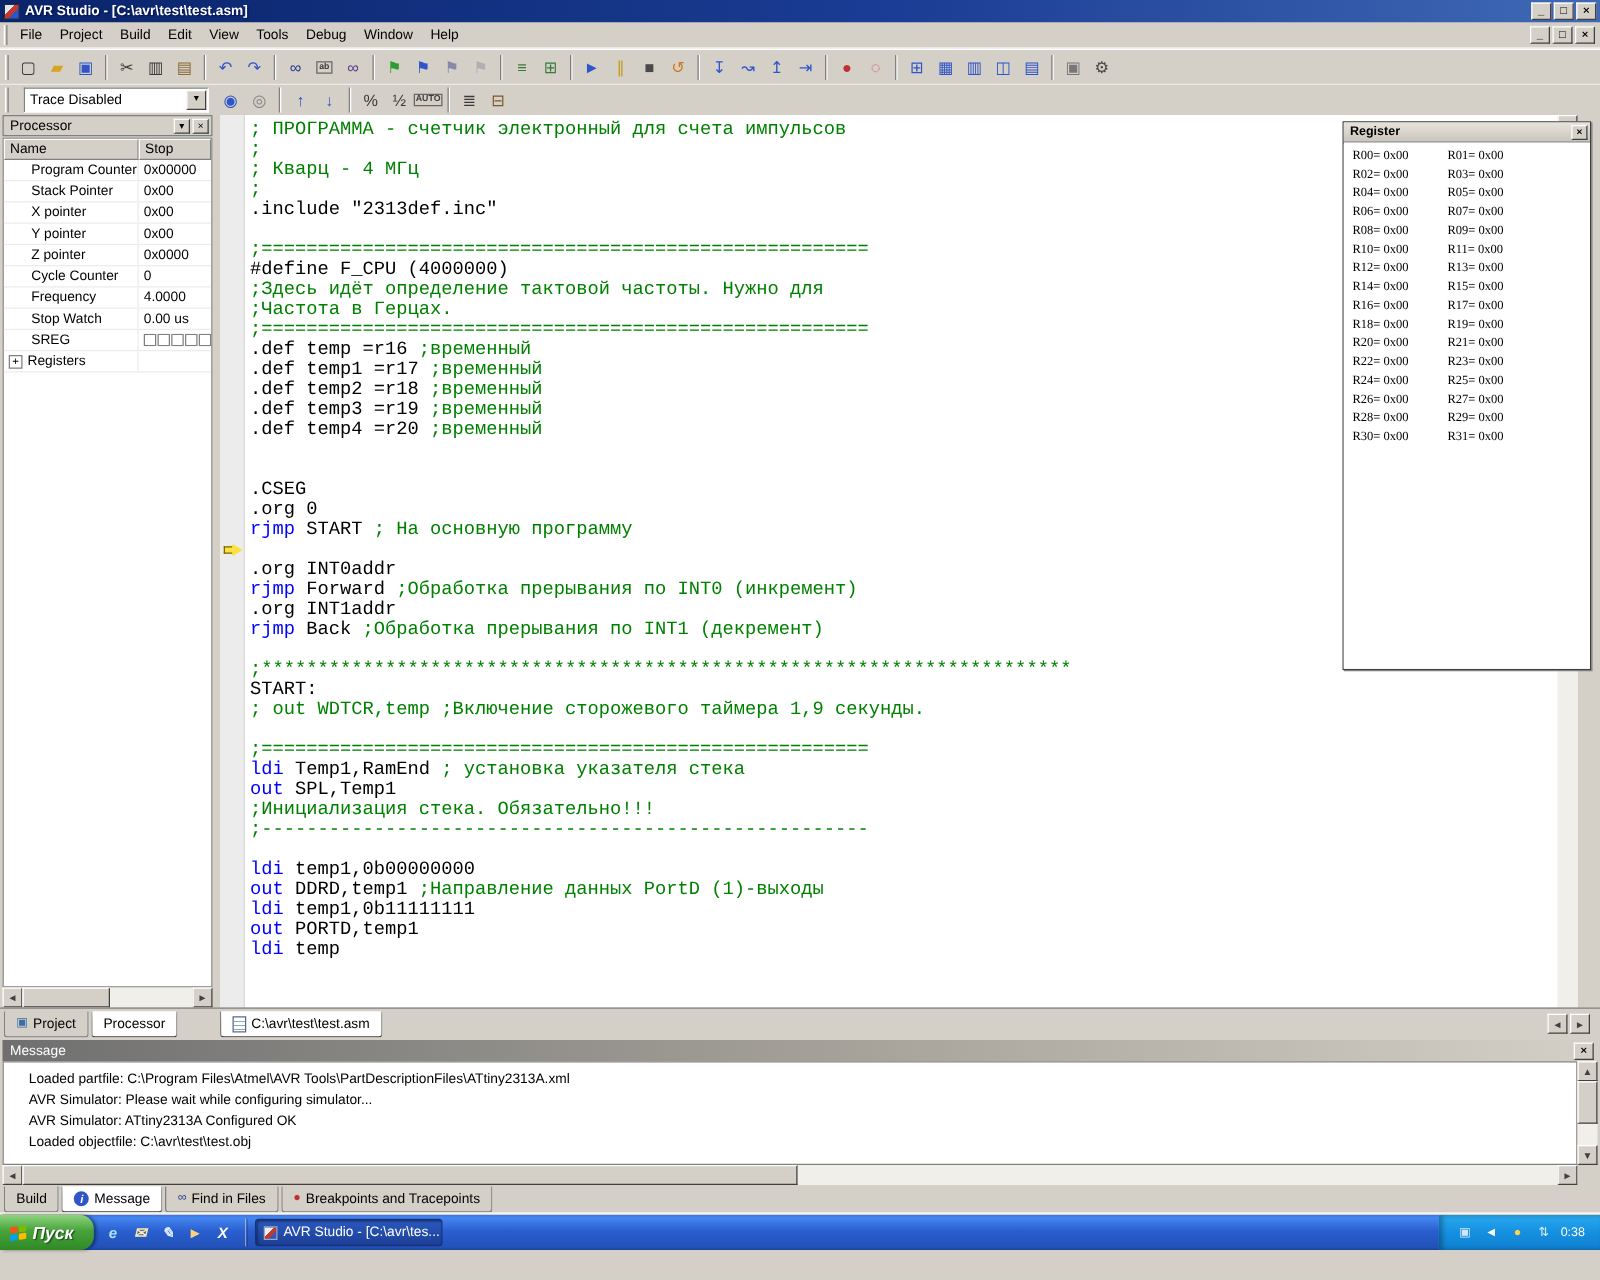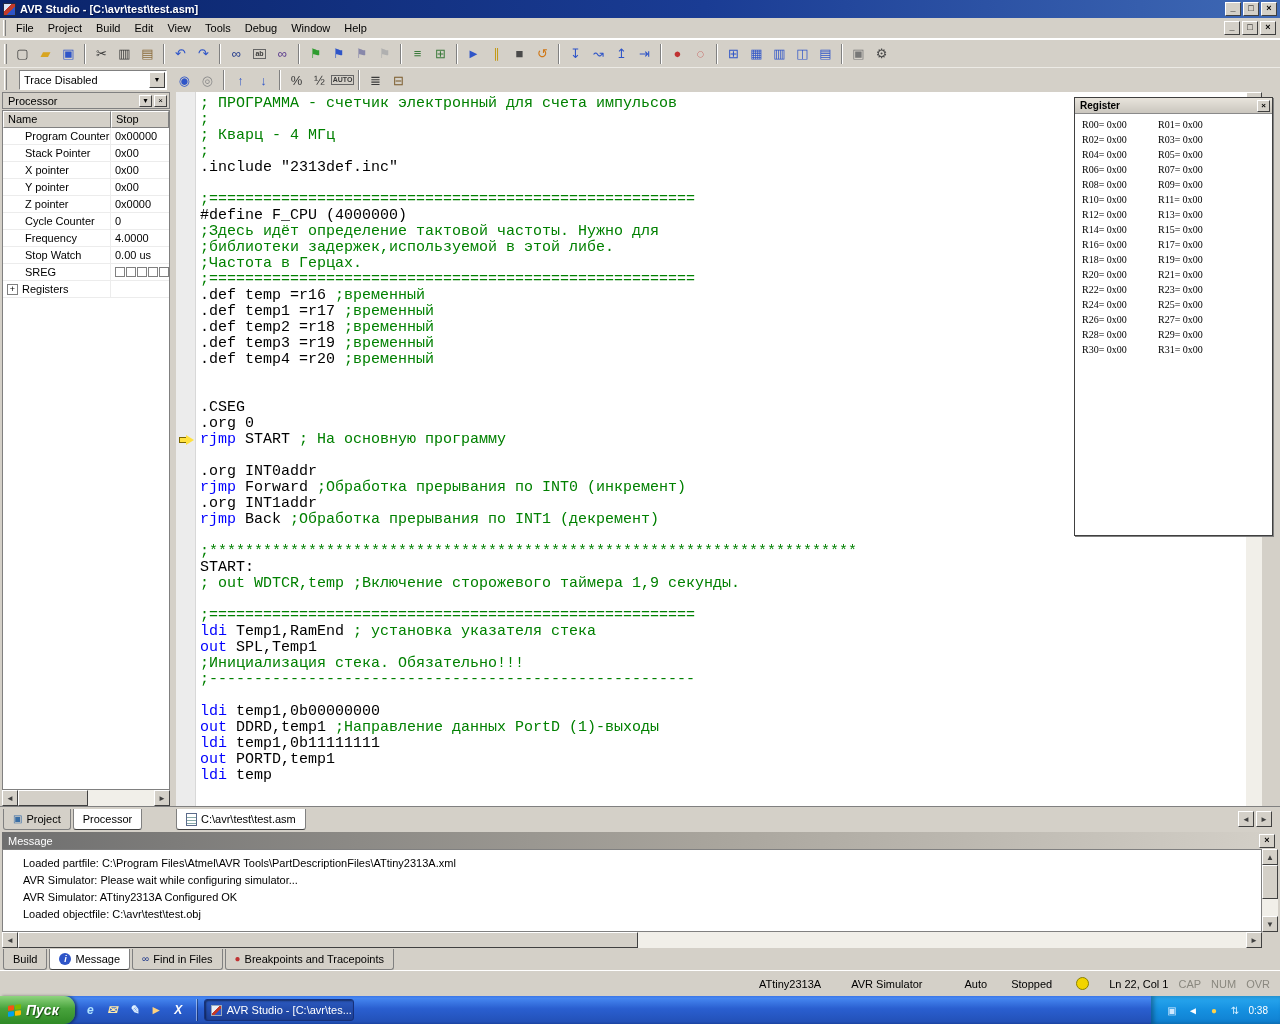--- a/index.html
+++ b/index.html
@@ -112,21 +112,21 @@
   .btabs{left:3px;top:948px;width:1274px;height:22px;display:flex;padding-top:1px}
 
   
   .statusbar{left:0;top:970px;width:100%;height:26px;border-top:1px solid #fff;display:flex;align-items:center;font-size:11px;padding:0 10px;background:#d4d0c8}
   .st-sp{flex:1}
   .st-f{white-space:nowrap}
   .led{width:13px;height:13px;border-radius:50%;border:1px solid #8a8000;margin:0 20px 0 24px;flex:none}
   .locks{color:#8a887f;margin-left:10px}
 
   
-  .taskbar{left:0;top:996px;width:100%;height:28px;display:flex;align-items:center;
+  .taskbar{left:0;top:972px;width:100%;height:28px;display:flex;align-items:center;
     background:linear-gradient(180deg,#3a75e8 0%,#4586f0 8%,#2a5fd0 45%,#2351b8 92%,#1a43a0 100%)}
   .start{height:28px;padding:0 16px 0 8px;border-radius:0 11px 11px 0;display:flex;align-items:center;gap:5px;
     background:linear-gradient(180deg,#8ed47e 0%,#48a33c 45%,#2f8a26 100%);color:#fff;font-weight:bold;font-style:italic;
     font-size:14px;text-shadow:1px 1px 1px #1a4a14;box-shadow:2px 0 3px rgba(0,0,0,.45);flex:none}
   .flag{display:grid;grid-template-columns:6px 6px;gap:1px;transform:skewY(-8deg)}
   .flag i{height:5px;border-radius:1px;display:block}
   .f1{background:#f65314}.f2{background:#7cbb00}.f3{background:#00a1f1}.f4{background:#ffbb00}
   .ql{display:flex;align-items:center;gap:5px;padding:0 7px}
   .ql-icon{width:17px;height:17px;display:flex;align-items:center;justify-content:center;font-size:12px;font-weight:bold;font-style:italic}
   .tb-div{width:1px;height:22px;background:rgba(255,255,255,.45);box-shadow:1px 0 0 rgba(0,0,0,.35);margin:0 2px;flex:none}
@@ -432,21 +432,20 @@
     <div class="code" id="codeLines">
         <div class="code-line"><span class="c-c">; ПРОГРАММА - счетчик электронный для счета импульсов</span></div>
         <div class="code-line"><span class="c-c">;</span></div>
         <div class="code-line"><span class="c-c">; Кварц - 4 МГц</span></div>
         <div class="code-line"><span class="c-c">;</span></div>
         <div class="code-line"><span class="c-t">.include "2313def.inc"</span></div>
         <div class="code-line"></div>
         <div class="code-line"><span class="c-c">;======================================================</span></div>
         <div class="code-line"><span class="c-t">#define F_CPU (4000000)</span></div>
         <div class="code-line"><span class="c-c">;Здесь идёт определение тактовой частоты. Нужно для</span></div>
-        <div class="code-line"><span class="c-c">;библиотеки задержек,используемой в этой либе.</span></div>
         <div class="code-line"><span class="c-c">;Частота в Герцах.</span></div>
         <div class="code-line"><span class="c-c">;======================================================</span></div>
         <div class="code-line"><span class="c-t">.def temp =r16 </span><span class="c-c">;временный</span></div>
         <div class="code-line"><span class="c-t">.def temp1 =r17 </span><span class="c-c">;временный</span></div>
         <div class="code-line"><span class="c-t">.def temp2 =r18 </span><span class="c-c">;временный</span></div>
         <div class="code-line"><span class="c-t">.def temp3 =r19 </span><span class="c-c">;временный</span></div>
         <div class="code-line"><span class="c-t">.def temp4 =r20 </span><span class="c-c">;временный</span></div>
         <div class="code-line"></div>
         <div class="code-line"></div>
         <div class="code-line"><span class="c-t">.CSEG</span></div>

